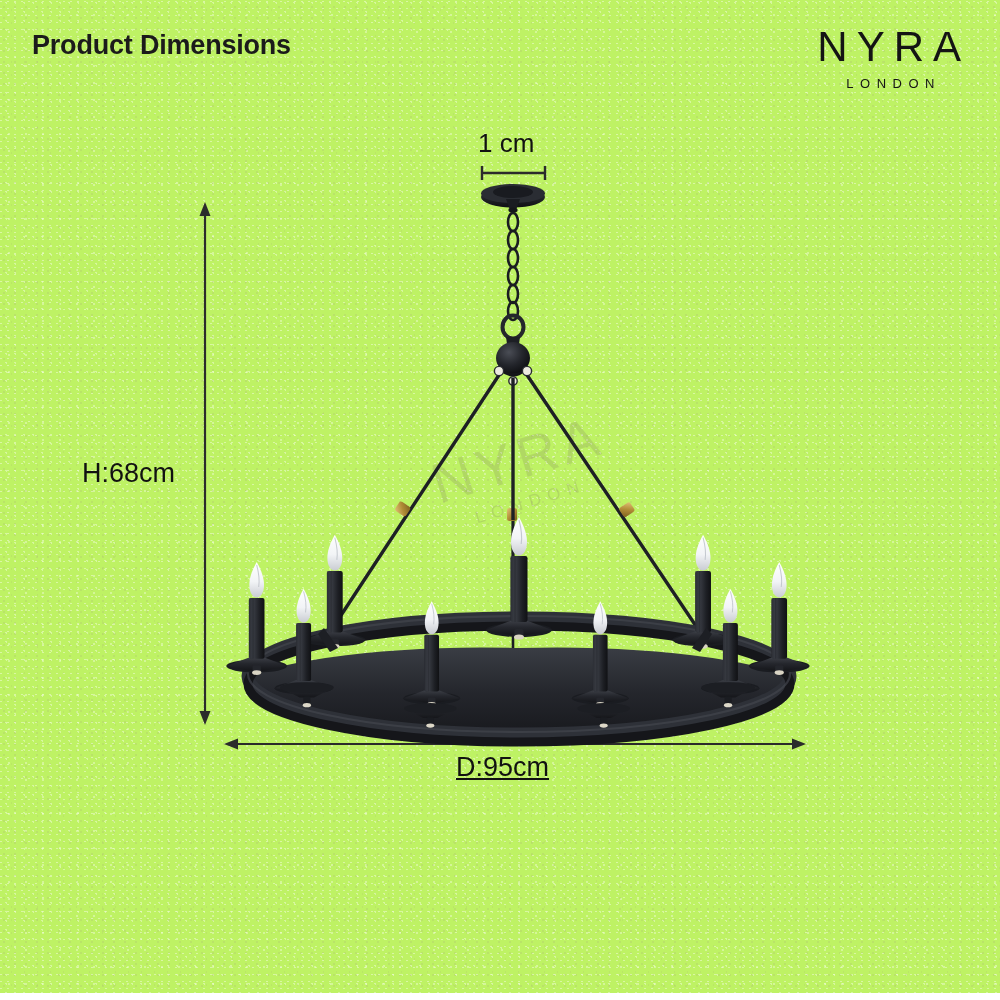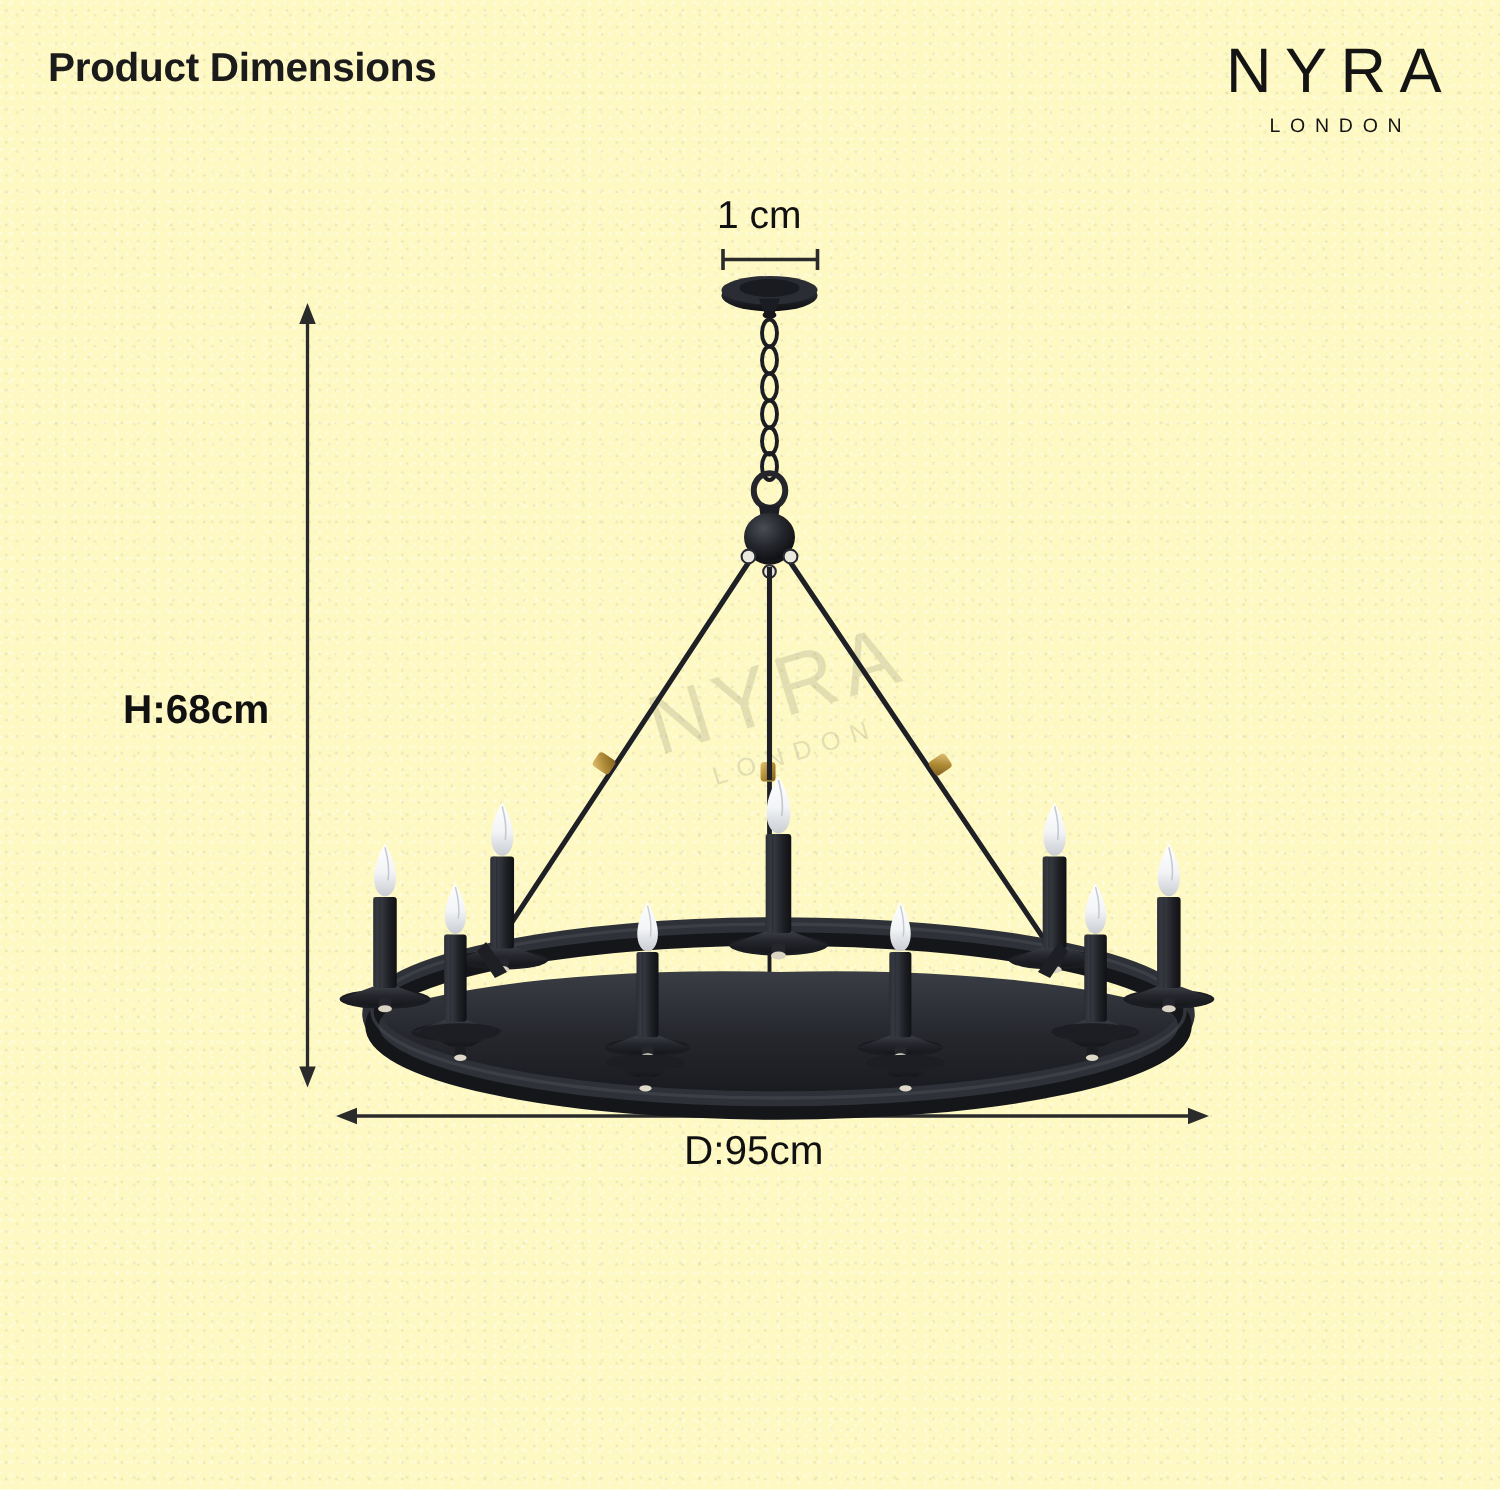--- a/index.html
+++ b/index.html
@@ -4,21 +4,21 @@
 <title>Product Dimensions</title>
 <style>
   html,body{margin:0;padding:0;}
   body{
     width:1000px;height:1000px;overflow:hidden;
     background:#ffffff;
     font-family:"Liberation Sans","DejaVu Sans",sans-serif;
   }
   #page{
     position:relative;width:1000px;height:1000px;
-    background:#fef9c3;
+    background:#bef264;
     overflow:hidden;
   }
   
   #grain{
     position:absolute;inset:0;
     background-image:
       radial-gradient(circle at 12% 22%, rgba(255,255,255,.55) 0 1px, transparent 1px),
       radial-gradient(circle at 37% 64%, rgba(160,152,128,.22) 0 1px, transparent 1px),
       radial-gradient(circle at 71% 31%, rgba(255,255,255,.5) 0 1px, transparent 1px),
       radial-gradient(circle at 88% 77%, rgba(160,152,128,.18) 0 1px, transparent 1px),
@@ -43,22 +43,22 @@
     font-size:42px;font-weight:300;letter-spacing:9px;
     line-height:1;font-family:"Liberation Sans","DejaVu Sans",sans-serif;
   }
   .logo .sub{
     font-size:13px;font-weight:400;letter-spacing:6.5px;
     margin-top:9px;line-height:1;
   }
 
   .dimlabel{position:absolute;color:#111;font-size:25px;white-space:nowrap;}
   #lbl-top{left:478px;top:128px;font-size:26px;}
-  #lbl-h{left:82px;top:458px;font-size:27px;font-weight:bold;}
-  #lbl-d{left:456px;top:752px;font-size:27px;}
+  #lbl-h{left:82px;top:458px;font-size:27px;}
+  #lbl-d{left:456px;top:752px;font-size:27px;text-decoration:underline;}
 
   #artwork{position:absolute;left:0;top:0;}
   #watermark{
     position:absolute;left:420px;top:430px;width:220px;height:140px;
     transform:rotate(-17deg);
     color:rgba(120,114,96,.20);
     pointer-events:none;text-align:center;
   }
   #watermark .wm1{font-size:56px;font-weight:300;letter-spacing:5px;line-height:1;}
   #watermark .wm2{font-size:17px;letter-spacing:7px;margin-top:6px;}

